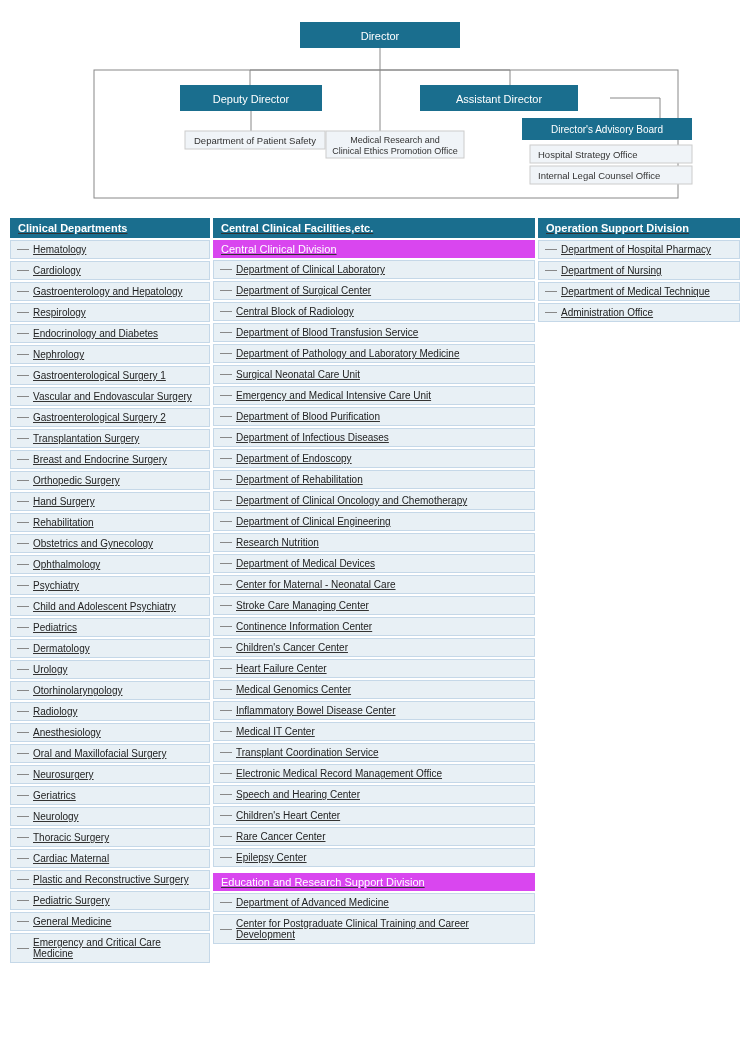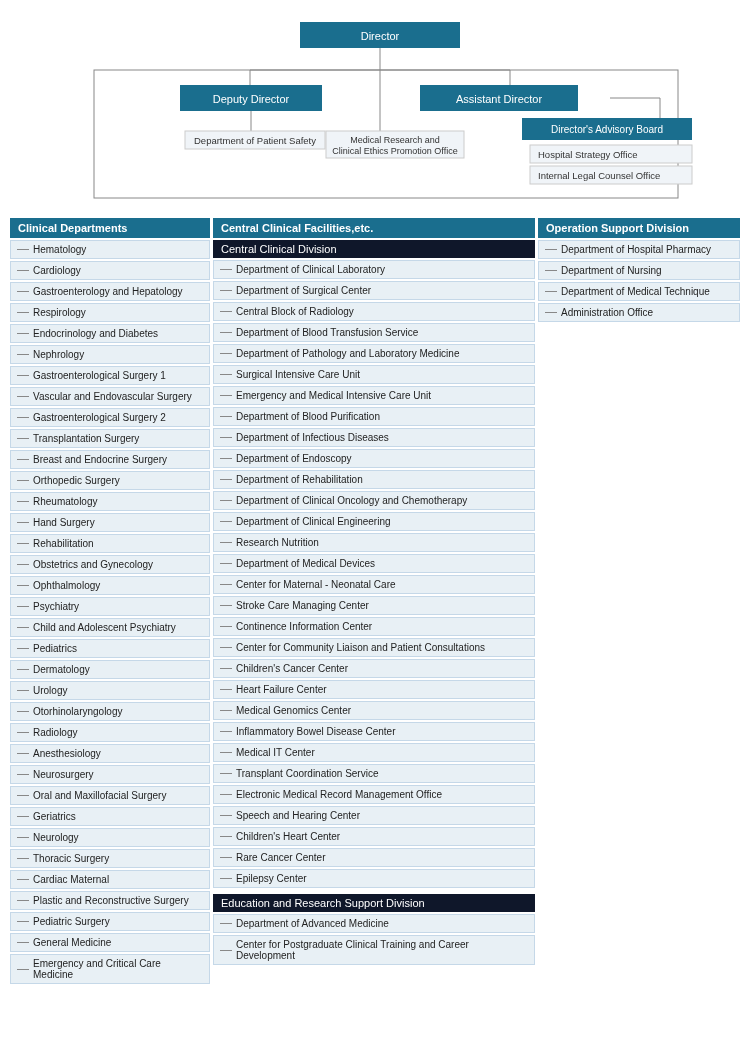--- a/index.html
+++ b/index.html
@@ -22,21 +22,21 @@
     .section-header {
       background: #1a6e8e;
       color: #fff;
       padding: 4px 8px;
       font-size: 11px;
       font-weight: bold;
       margin-bottom: 2px;
     }
 
     .sub-header {
-      background: #0f172a;
+      background: #d946ef;
       color: #fff;
       padding: 3px 8px;
       font-size: 11px;
       margin-bottom: 2px;
     }
 
     .dept-item {
       background: #e8f0f5;
       border: 1px solid #c5d8e8;
       padding: 3px 6px;
@@ -102,86 +102,84 @@
       <text x="245" y="134" text-anchor="middle" fill="#333" font-size="9.5" font-family="Arial">Department of Patient Safety</text>
 
       <line x1="370" y1="60" x2="370" y2="130" stroke="#888" stroke-width="1"></line>
       <rect x="316" y="121" width="138" height="27" fill="#f0f4f8" stroke="#ccc"></rect>
       <text x="385" y="133" text-anchor="middle" fill="#333" font-size="9" font-family="Arial">Medical Research and</text>
       <text x="385" y="144" text-anchor="middle" fill="#333" font-size="9" font-family="Arial">Clinical Ethics Promotion Office</text>
 
     </svg>
   </div>
 
-  <div style="display:flex; width:100%; gap:3px; align-items:flex-start; margin-top:0px;">
+  <div style="display:flex; width:100%; gap:3px; align-items:flex-start; margin-top:0px;text-decoration:underline;">
 
     <div style="width:200px; flex-shrink:0;">
       <div class="section-header">Clinical Departments</div>
       <div id="clinical-dept-list">
           <div class="dept-item">Hematology</div>
           <div class="dept-item">Cardiology</div>
           <div class="dept-item">Gastroenterology and Hepatology</div>
           <div class="dept-item">Respirology</div>
           <div class="dept-item">Endocrinology and Diabetes</div>
           <div class="dept-item">Nephrology</div>
           <div class="dept-item">Gastroenterological Surgery 1</div>
           <div class="dept-item">Vascular and Endovascular Surgery</div>
           <div class="dept-item">Gastroenterological Surgery 2</div>
           <div class="dept-item">Transplantation Surgery</div>
           <div class="dept-item">Breast and Endocrine Surgery</div>
           <div class="dept-item">Orthopedic Surgery</div>
-          <div class="dept-item">Rheumatology</div>
           <div class="dept-item">Hand Surgery</div>
           <div class="dept-item">Rehabilitation</div>
           <div class="dept-item">Obstetrics and Gynecology</div>
           <div class="dept-item">Ophthalmology</div>
           <div class="dept-item">Psychiatry</div>
           <div class="dept-item">Child and Adolescent Psychiatry</div>
           <div class="dept-item">Pediatrics</div>
           <div class="dept-item">Dermatology</div>
           <div class="dept-item">Urology</div>
           <div class="dept-item">Otorhinolaryngology</div>
           <div class="dept-item">Radiology</div>
           <div class="dept-item">Anesthesiology</div>
+          <div class="dept-item">Oral and Maxillofacial Surgery</div>
           <div class="dept-item">Neurosurgery</div>
-          <div class="dept-item">Oral and Maxillofacial Surgery</div>
           <div class="dept-item">Geriatrics</div>
           <div class="dept-item">Neurology</div>
           <div class="dept-item">Thoracic Surgery</div>
           <div class="dept-item">Cardiac Maternal</div>
           <div class="dept-item">Plastic and Reconstructive Surgery</div>
           <div class="dept-item">Pediatric Surgery</div>
           <div class="dept-item">General Medicine</div>
           <div class="dept-item">Emergency and Critical Care Medicine</div>
         </div>
     </div>
 
     <div style="flex:1;">
       <div class="section-header">Central Clinical Facilities,etc.</div>
       <div class="sub-header">Central Clinical Division</div>
       <div id="central-list">
           <div class="dept-item">Department of Clinical Laboratory</div>
           <div class="dept-item">Department of Surgical Center</div>
           <div class="dept-item">Central Block of Radiology</div>
           <div class="dept-item">Department of Blood Transfusion Service</div>
           <div class="dept-item">Department of Pathology and Laboratory Medicine</div>
-          <div class="dept-item">Surgical Intensive Care Unit</div>
+          <div class="dept-item">Surgical Neonatal Care Unit</div>
           <div class="dept-item">Emergency and Medical Intensive Care Unit</div>
           <div class="dept-item">Department of Blood Purification</div>
           <div class="dept-item">Department of Infectious Diseases</div>
           <div class="dept-item">Department of Endoscopy</div>
           <div class="dept-item">Department of Rehabilitation</div>
           <div class="dept-item">Department of Clinical Oncology and Chemotherapy</div>
           <div class="dept-item">Department of Clinical Engineering</div>
           <div class="dept-item">Research Nutrition</div>
           <div class="dept-item">Department of Medical Devices</div>
           <div class="dept-item">Center for Maternal - Neonatal Care</div>
           <div class="dept-item">Stroke Care Managing Center</div>
           <div class="dept-item">Continence Information Center</div>
-          <div class="dept-item">Center for Community Liaison and Patient Consultations</div>
           <div class="dept-item">Children's Cancer Center</div>
           <div class="dept-item">Heart Failure Center</div>
           <div class="dept-item">Medical Genomics Center</div>
           <div class="dept-item">Inflammatory Bowel Disease Center</div>
           <div class="dept-item">Medical IT Center</div>
           <div class="dept-item">Transplant Coordination Service</div>
           <div class="dept-item">Electronic Medical Record  Management  Office</div>
           <div class="dept-item">Speech and Hearing Center</div>
           <div class="dept-item">Children's Heart Center</div>
           <div class="dept-item">Rare Cancer Center</div>

